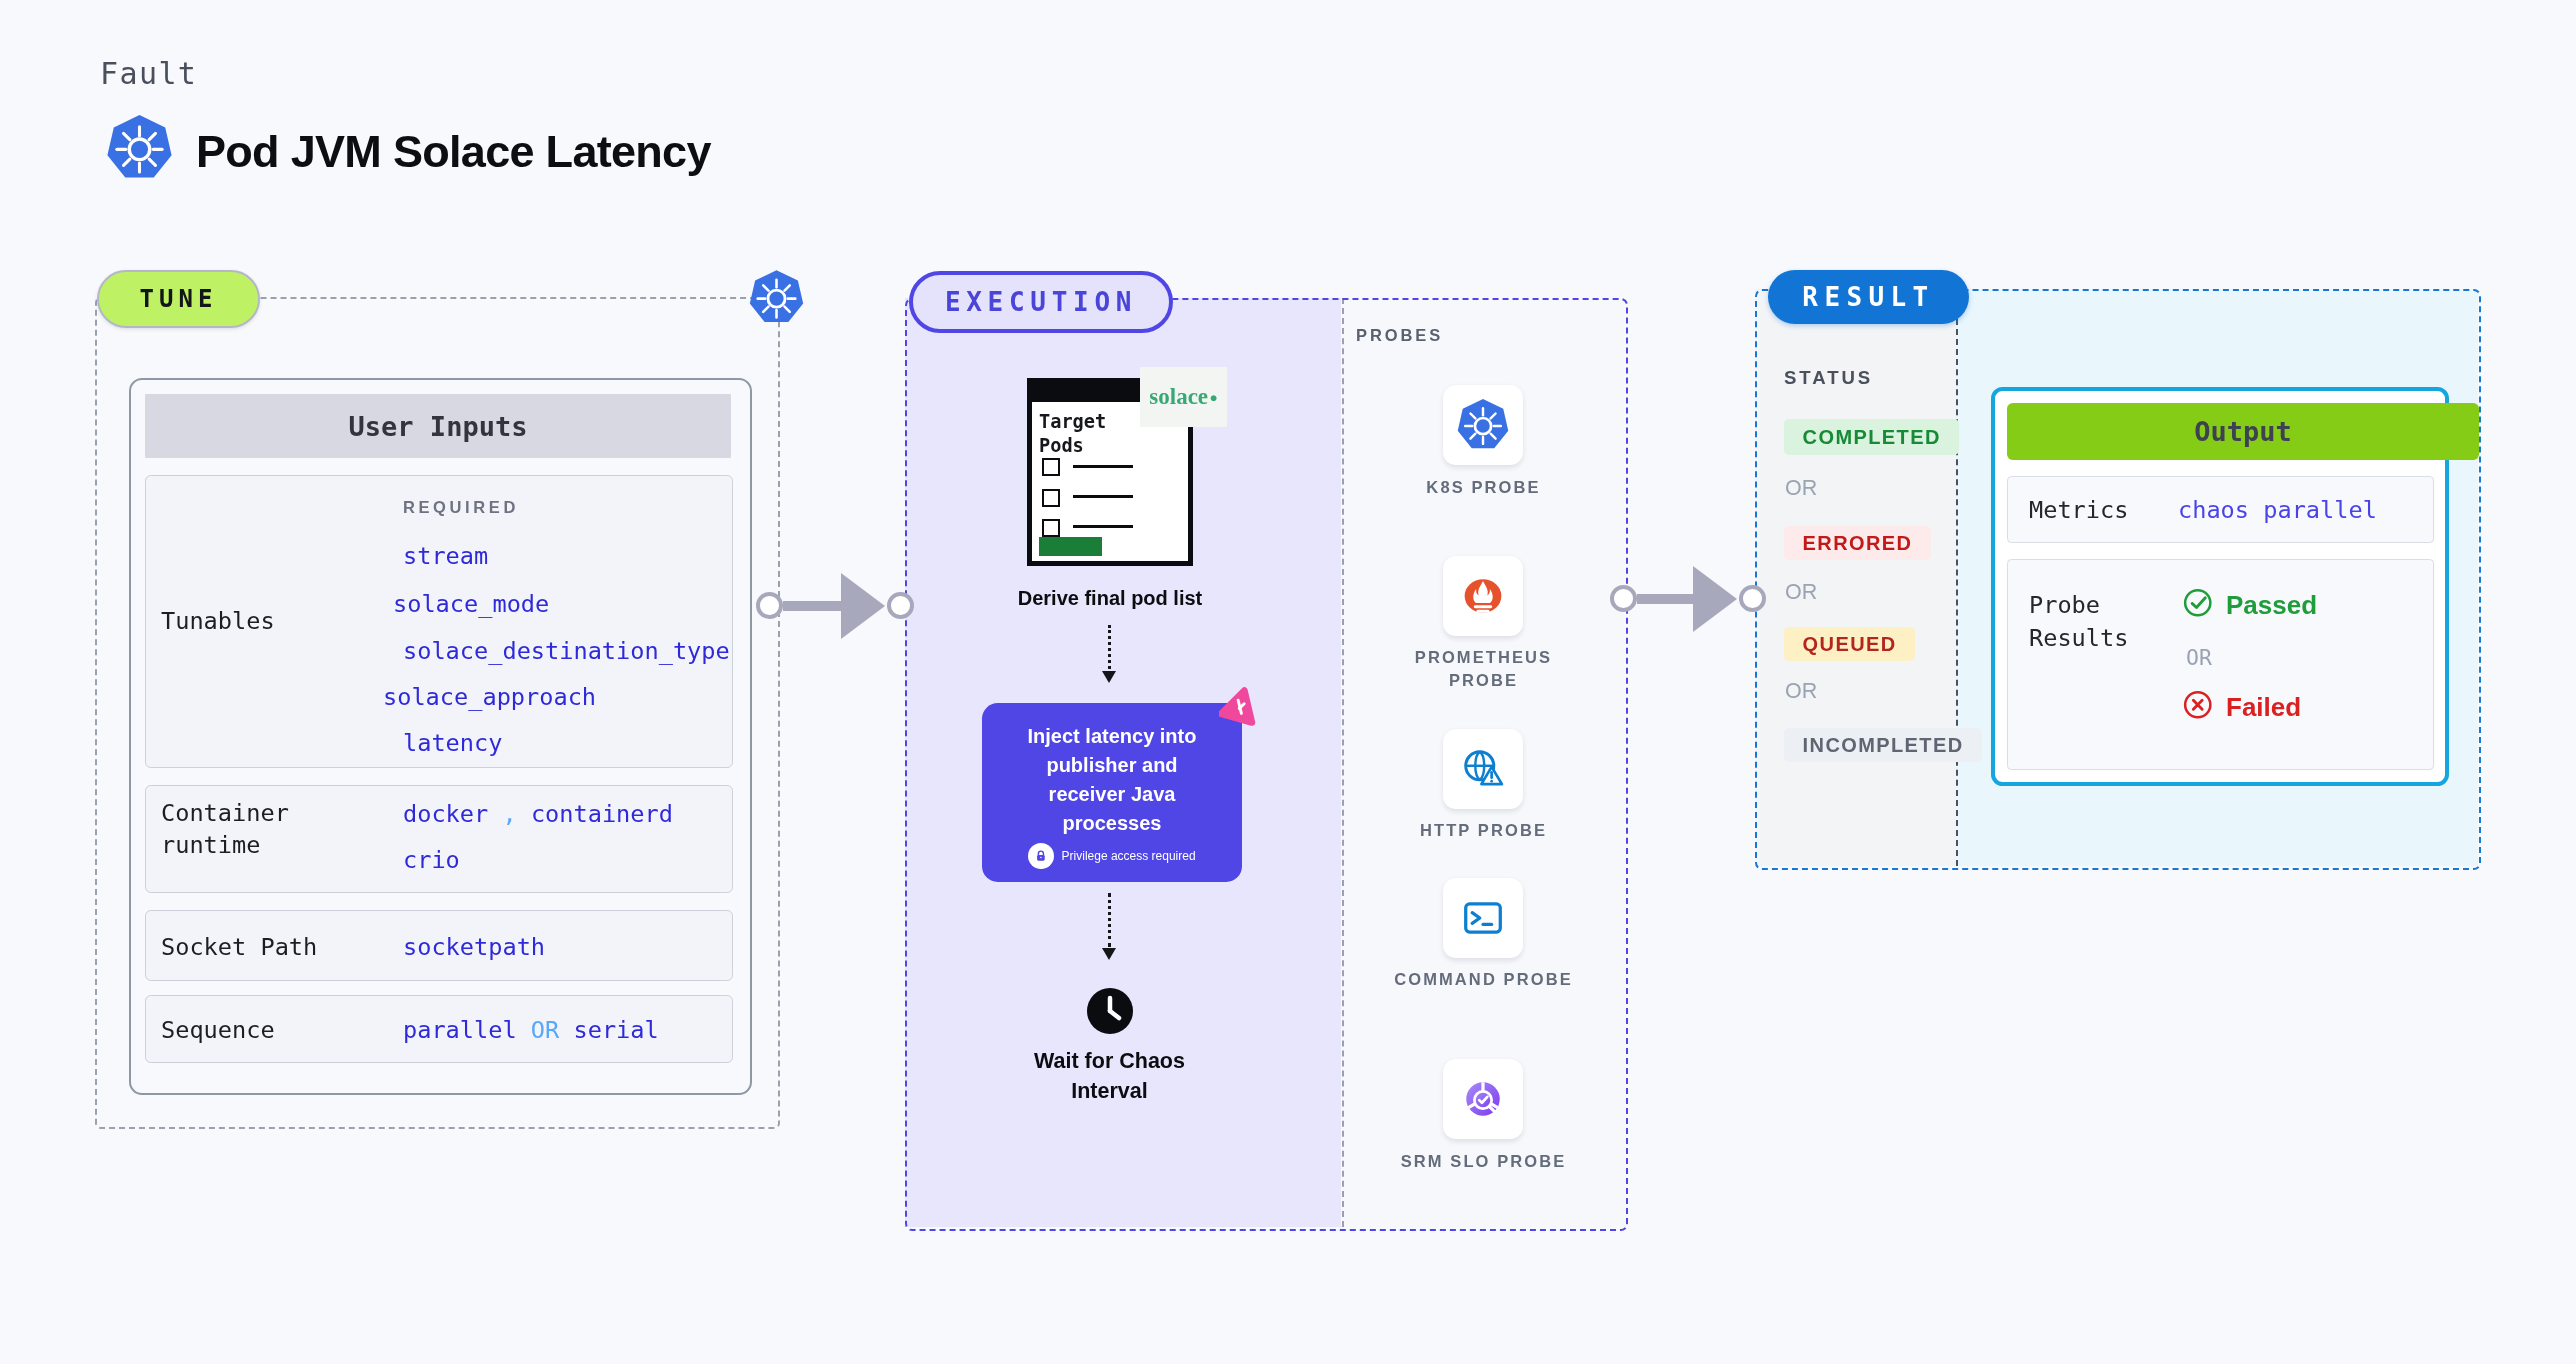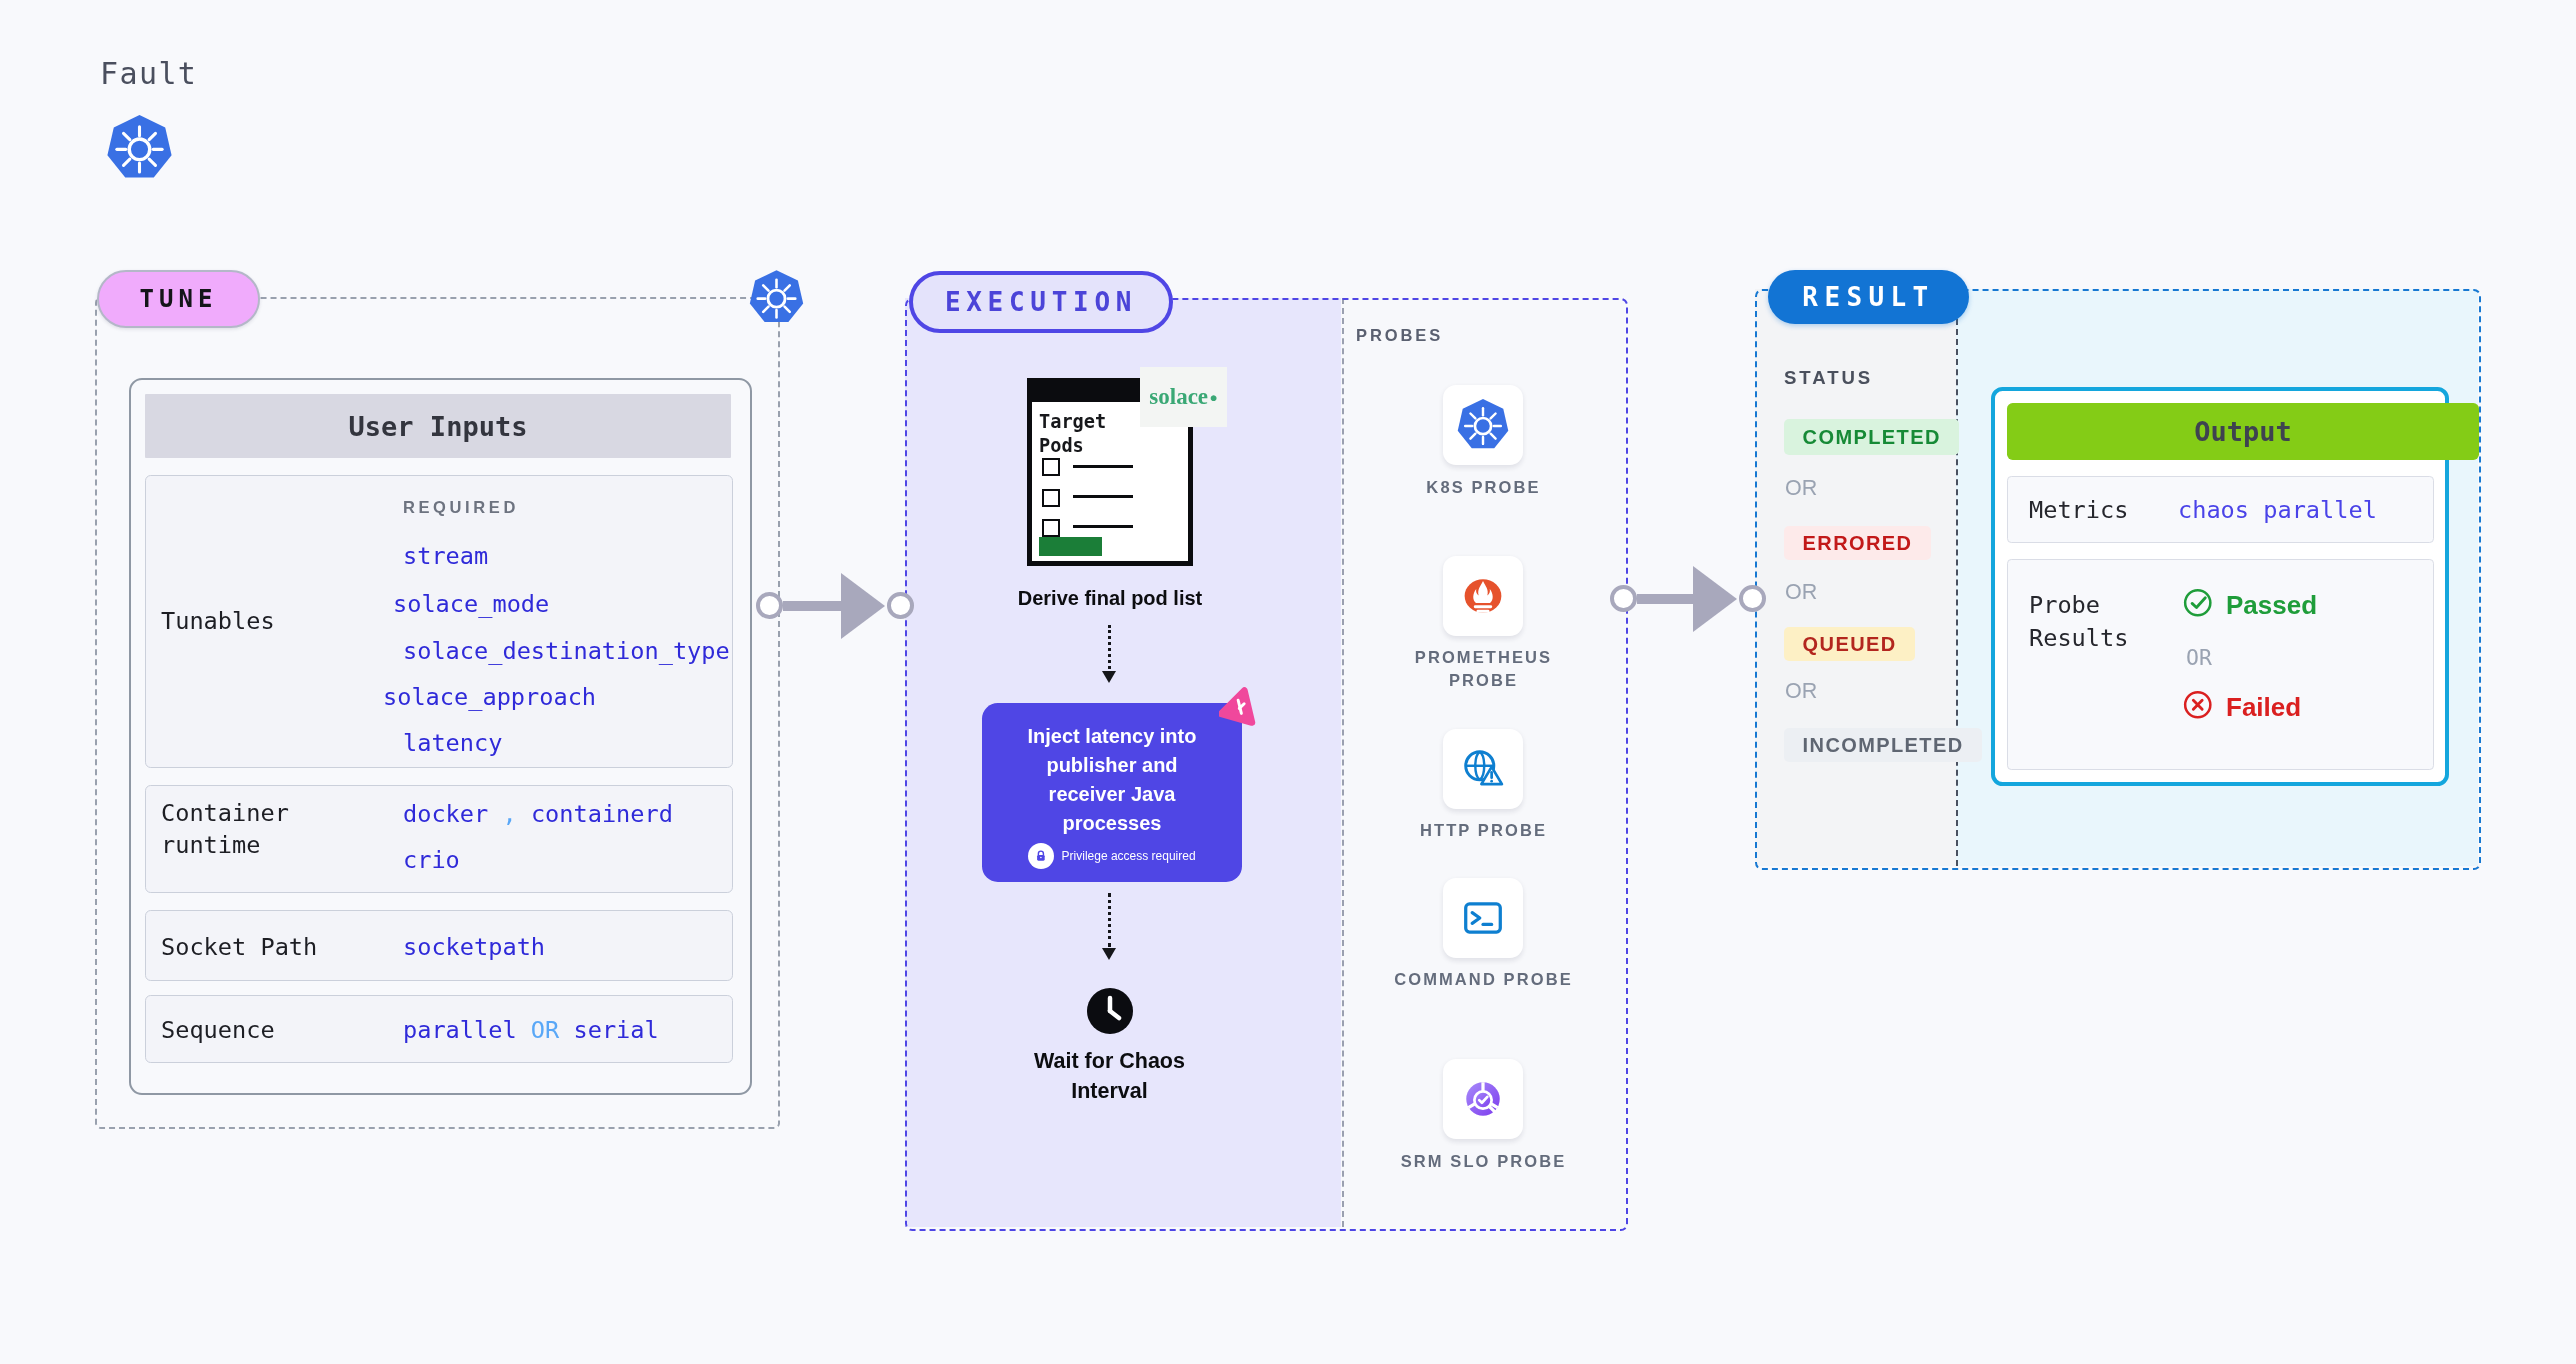--- a/index.html
+++ b/index.html
@@ -10,21 +10,21 @@
   .sans{font-family:"Liberation Sans","DejaVu Sans",sans-serif;}
   .serif{font-family:"Liberation Serif","DejaVu Serif",serif;}
 
   
   .kicker{left:100px;top:56px;font-size:30px;color:#4a4f5e;letter-spacing:1.4px;}
   .title-logo{left:105px;top:113px;width:69px;height:70px;color:#3970e4;}
   .page-title{left:196px;top:126px;font-size:45px;font-weight:bold;color:#0d0e12;letter-spacing:-0.7px;}
 
   
   .pill{display:flex;align-items:center;justify-content:center;border-radius:31.5px;font-weight:bold;}
-  .tune-pill{left:97px;top:270px;width:159px;height:54px;background:#f0abfc;border:2.1px solid #b4b7c8;
+  .tune-pill{left:97px;top:270px;width:159px;height:54px;background:#bef264;border:2.1px solid #b4b7c8;
              font-size:24px;letter-spacing:5px;color:#141519;box-shadow:0 1.4px 3.6px rgba(40,40,70,.12);}
   .exec-pill{left:909px;top:271px;width:256px;height:54px;background:#e4e3fb;border:4.3px solid #4f46e5;
              font-size:26px;letter-spacing:5.7px;color:#4b44d8;}
   .result-pill{left:1768px;top:270px;width:201px;height:54px;background:#1274d4;border:none;
              font-size:26px;letter-spacing:6.4px;color:#ffffff;box-shadow:0 2.1px 5px rgba(18,116,212,.3);}
 
   
   .tune-box{left:95px;top:297px;width:681px;height:828px;border:2.1px dashed #99a1ae;border-radius:5.7px;}
   .tune-k8s{left:748px;top:268px;width:57px;height:59px;color:#3970e4;}
   .ui-card{left:129px;top:378px;width:619px;height:713px;border:2.1px solid #8f98a4;border-radius:13px;background:#f8f9fc;}
@@ -193,20 +193,21 @@
     </symbol>
   </defs>
 </svg>
 
 <div id="canvas">
 
   <div class="abs kicker mono">Fault</div>
   <svg class="abs title-logo" viewBox="0 0 96 98" width="69" height="70">
       <use href="#kubernetes-icon"></use>
     </svg>
+  <div class="abs page-title sans">Pod JVM Solace Latency</div>
 
   <div class="abs tune-box"></div>
   <div class="abs pill tune-pill mono">TUNE</div>
   <svg class="abs tune-k8s" viewBox="0 0 80 82" width="57" height="59">
       <use href="#kubernetes-icon"></use>
     </svg>
 
   <div class="abs ui-card"></div>
   <div class="abs ui-header mono">User Inputs</div>
 

